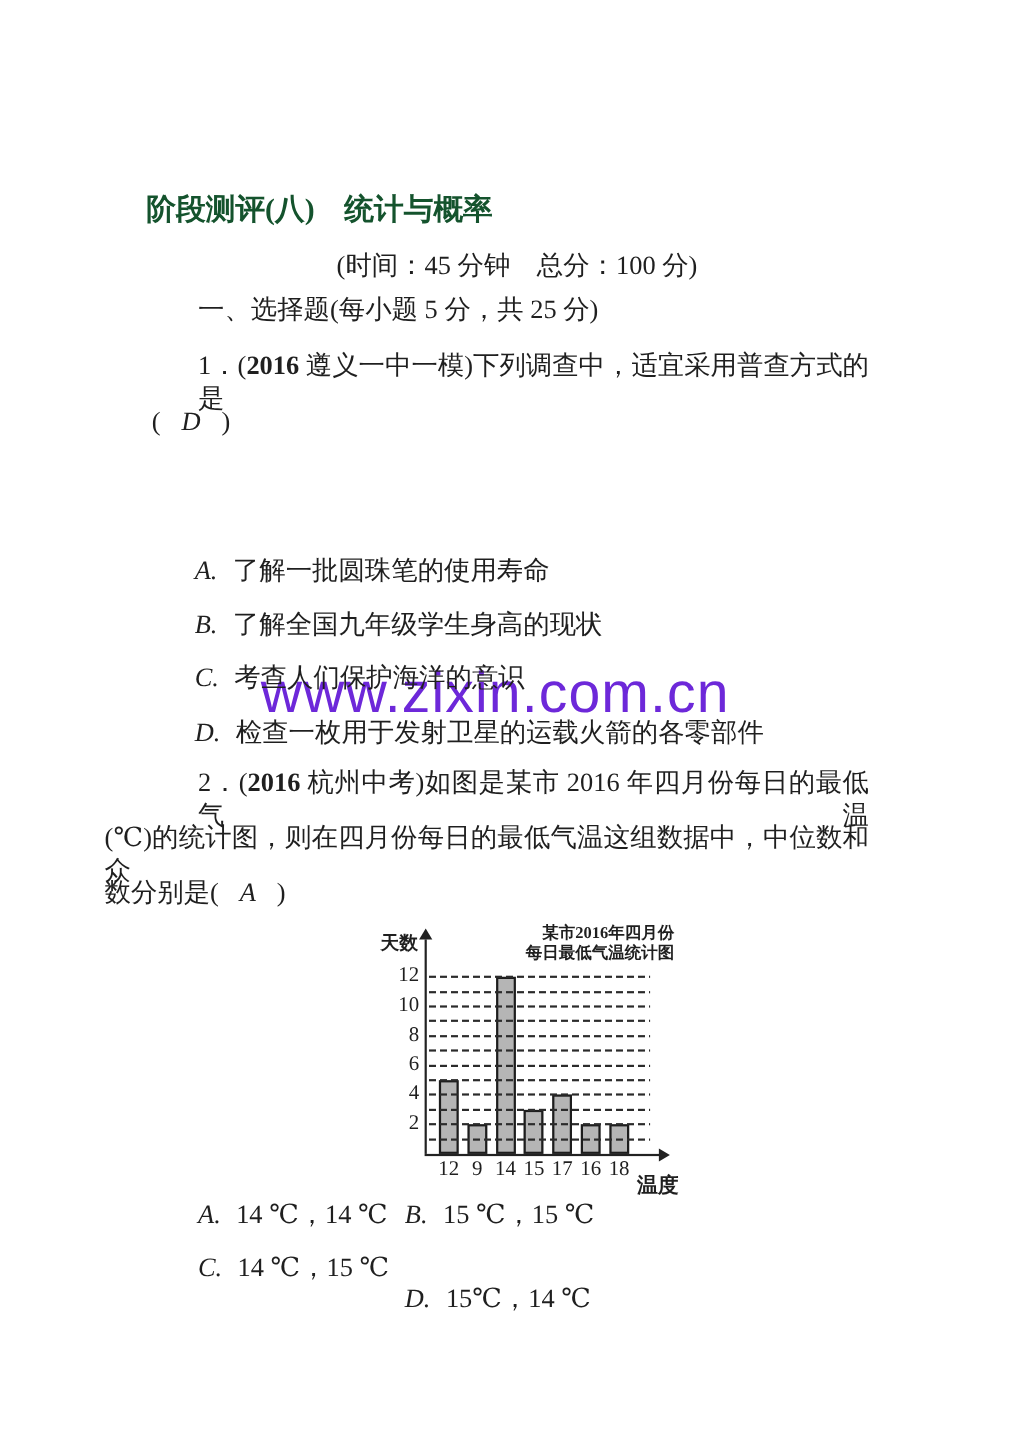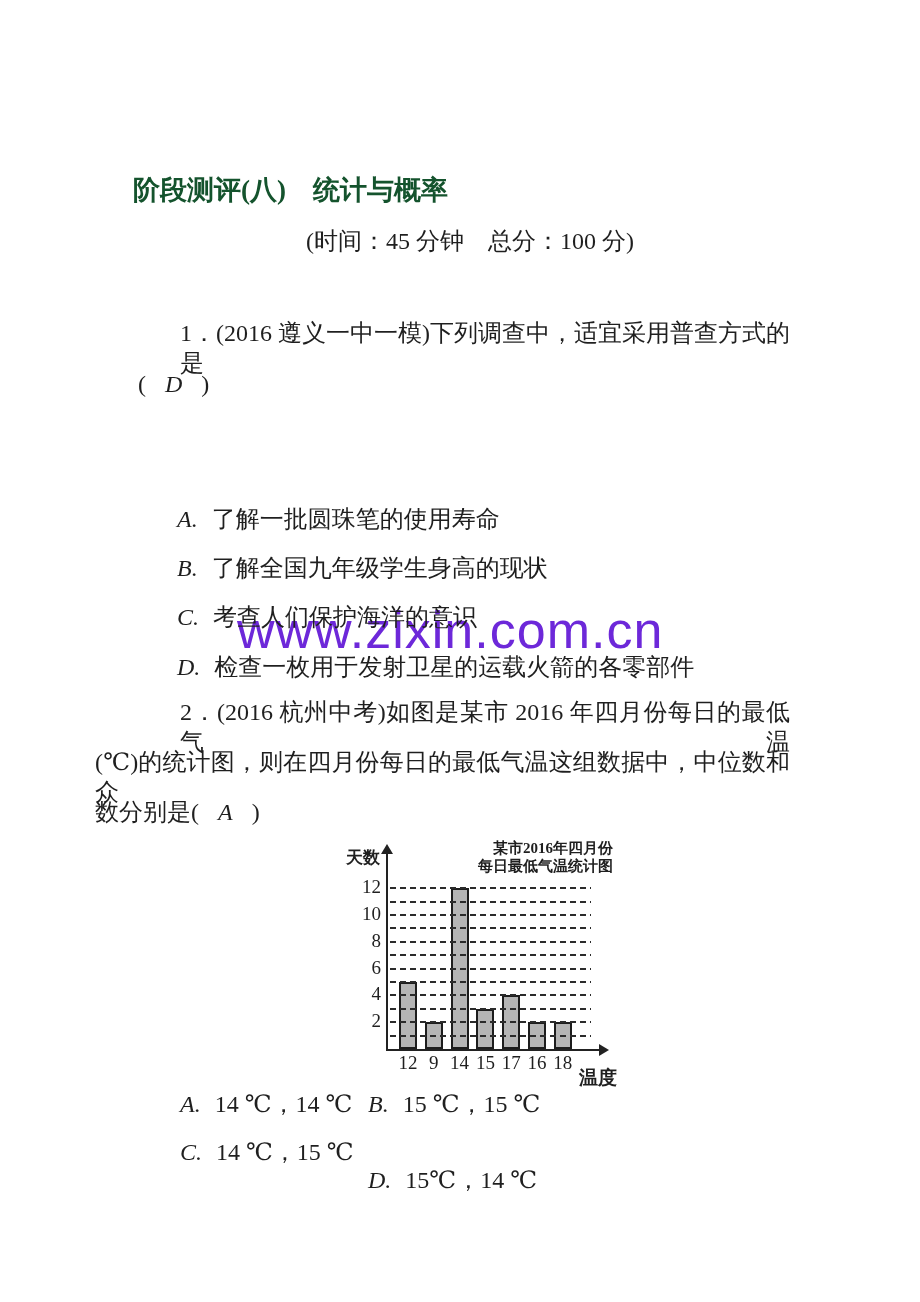--- a/index.html
+++ b/index.html
@@ -5,21 +5,21 @@
   html,body{margin:0;padding:0;background:#fff;}
   .page{position:relative;width:920px;height:1302px;background:#fff;overflow:hidden;
         font-family:"Liberation Serif","DejaVu Serif",serif;color:#1f1f1f;}
   .abs{position:absolute;}
   .line{font-size:24px;line-height:30px;white-space:nowrap;z-index:2;}
   .just{white-space:normal;text-align:justify;text-align-last:justify;}
   .doc-title{font-size:27px;font-weight:bold;white-space:nowrap;z-index:2;}
   .meta{width:920px;padding-left:42px;box-sizing:border-box;text-align:center;font-size:24px;z-index:2;}
   .qletter{font-style:italic;margin-right:14px;}
   .ansletter{font-style:italic;margin:0 19px;}
-  .cite-year{font-weight:normal;}
+  .cite-year{font-weight:bold;}
   .watermark{font-family:"Liberation Sans","DejaVu Sans",sans-serif;font-size:52px;
              letter-spacing:1px;z-index:1;white-space:nowrap;}
   .optcell{font-size:24px;white-space:nowrap;z-index:2;}
   
   .chart{width:380px;height:250px;z-index:2;}
   .chart .ctitle{left:30px;width:250px;text-align:right;font-size:15px;font-weight:bold;white-space:nowrap;}
   .chart .ylab{left:13px;top:14px;font-size:17px;font-weight:bold;}
   .chart .xlab{left:246px;top:221px;font-size:19px;font-weight:bold;margin-top:12px;}
   .chart .yaxis{left:53px;top:22px;width:2px;height:195px;background:#222;z-index:4;}
   .chart .xaxis{left:53px;top:217px;width:216px;height:2px;background:#222;z-index:4;}
@@ -41,20 +41,21 @@
 <body>
 
 <div class="page">
 
   <div class="abs watermark" style="left:237px;top:600px;color:#6d28d9;">www.zixin.com.cn</div>
 
   <div class="abs doc-title" style="left:133px;top:172px;color:#14532d;">阶段测评(八)　统计与概率</div>
 
   <div class="abs meta" style="top:225px;padding-left:20px;">(时间：45 分钟　总分：100 分)</div>
 
+  <div class="abs line" style="left:180px;top:267px;">一、选择题(每小题 5 分，共 25 分)</div>
 
   <div class="abs line just" style="left:180px;top:318px;width:610px;"><span>1．</span><span><span>(</span><span class="cite-year">2016</span><span> 遵义一中一模)</span></span><span>下列调查中，适宜采用普查方式的是</span></div>
 
   <div class="abs line" style="left:138px;top:369px;"><span>(</span><span class="ansletter">D</span><span>)</span></div>
 
   <div class="abs line" style="left:177px;top:504px;"><span class="qletter">A.</span><span>了解一批圆珠笔的使用寿命</span></div>
   <div class="abs line" style="left:177px;top:602px;"><span class="qletter">C.</span><span>考查人们保护海洋的意识</span></div>
   <div class="abs line" style="left:177px;top:553px;"><span class="qletter">B.</span><span>了解全国九年级学生身高的现状</span></div>
   <div class="abs line" style="left:177px;top:652px;"><span class="qletter">D.</span><span>检查一枚用于发射卫星的运载火箭的各零部件</span></div>
 

